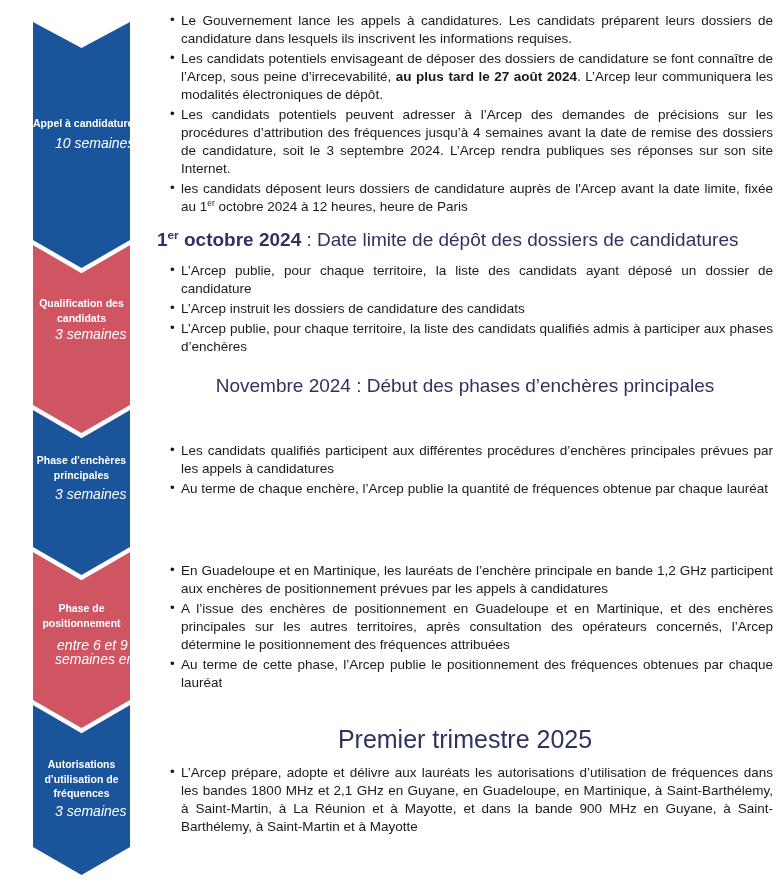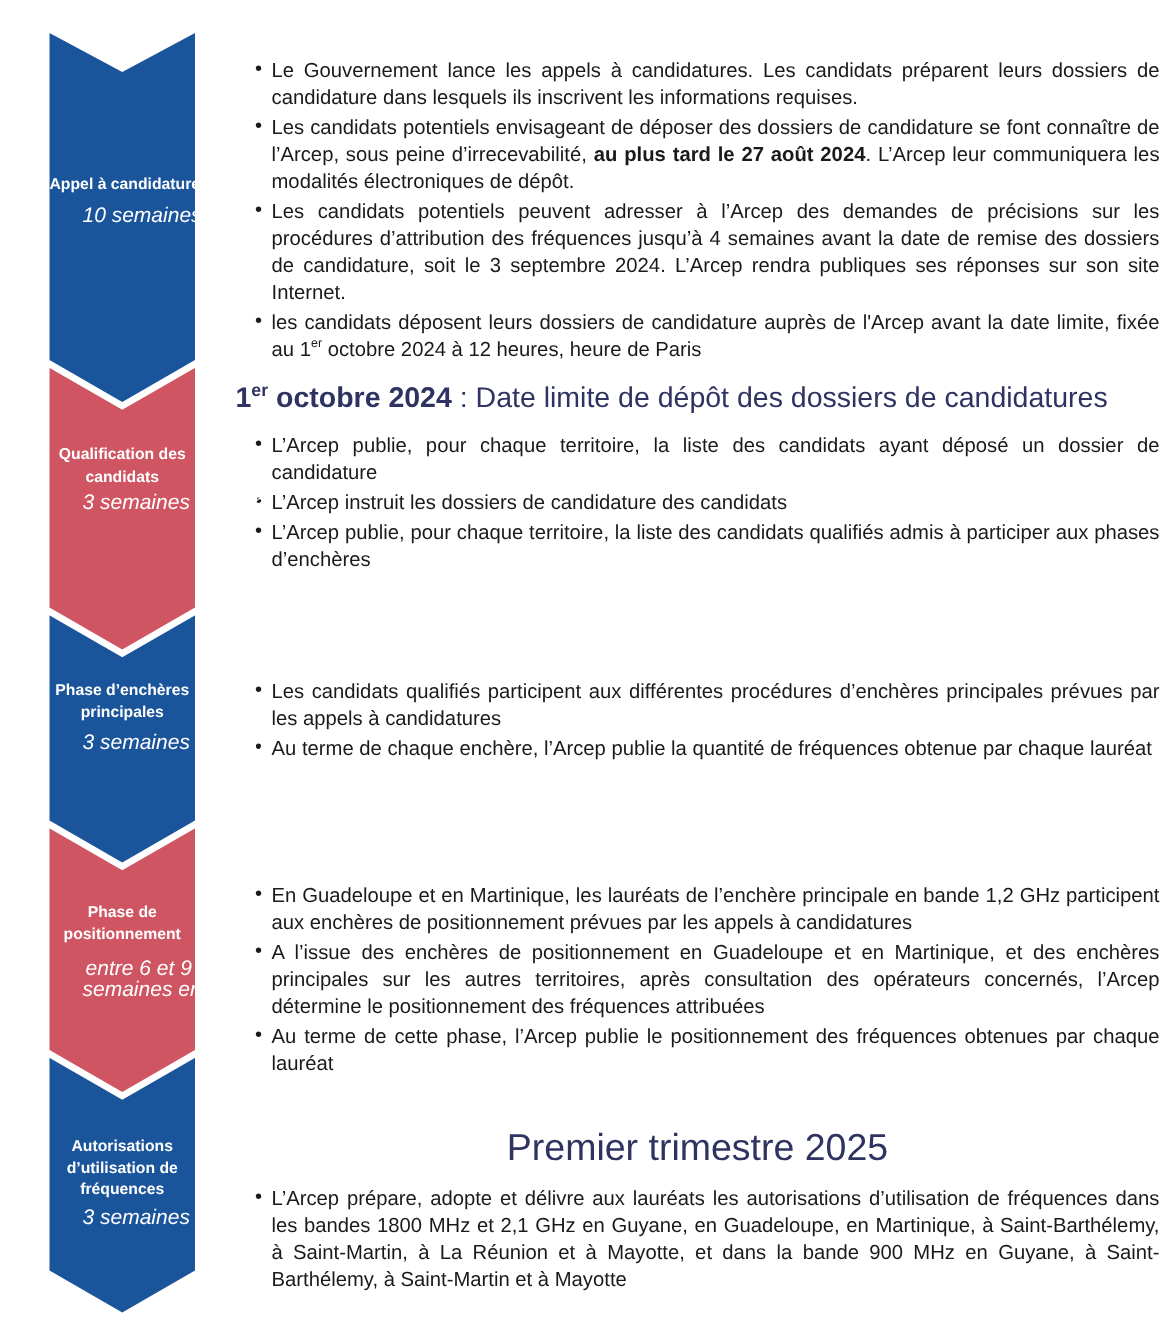--- a/index.html
+++ b/index.html
@@ -22,41 +22,41 @@
   .arrow-blue { fill: var(--blue); }
   .arrow-red  { fill: var(--red); }
   .rail-label {
     position: absolute; left: 33px; width: 97px;
     text-align: center; color: #ffffff; z-index: 5;
   }
   .step-title div { font-weight: bold; font-size: 10.5px; line-height: 14.5px; white-space: nowrap; }
   .step-duration { margin-top: 5px; }
   .step-duration div { font-style: italic; font-size: 14px; line-height: 14px; white-space: nowrap; padding-left: 22px; }
   
-  .content { position: absolute; left: 157px; top: 0; width: 616px; height: 638px; margin-top: 26px; }
+  .content { position: absolute; left: 157px; top: 0; width: 616px; height: 638px; }
   .bullets {
     position: absolute; left: 13px; width: 603px;
     margin: 0; padding: 0; list-style: none;
   }
   .bullets li {
     position: relative; padding-left: 11px; margin-bottom: 2px;
     text-align: justify; font-size: 13.5px; line-height: 18px;
   }
   .bullets li::before { content: "\2022"; position: absolute; left: 0; top: -1px; }
   .b { font-weight: bold; }
   sup { font-size: 62%; line-height: 0; }
   .heading { position: absolute; left: 0; width: 100%; color: var(--heading); font-size: 19px; line-height: 24px; }
   .h-center { text-align: center; }
   #heading-october { top: 228px; }
   #heading-november { top: 374px; }
   #heading-december { top: 513px; }
   #heading-q1-2025 { top: 727px; font-size: 25px; }
   #section-launch   { top: 12px; }
   #section-deposit  { top: 262px; }
-  #section-auction  { top: 426px; }
+  #section-auction  { top: 442px; }
   #section-position { top: 562px; }
   #section-authoriz { top: 764px; }
 </style>
 </head>
 <body>
 
 <div class="rail">
   <svg width="163" height="890" viewBox="0 0 163 890">
     <polygon class="arrow-blue" points="33,700 81.5,726 130,700 130,847 81.5,875 33,847"></polygon>
     <polygon class="arrow-red" points="33,546 81.5,572 130,546 130,700 81.5,728 33,700"></polygon>
@@ -143,20 +143,21 @@
       <span>L’Arcep publie, pour chaque territoire, la liste des candidats ayant déposé un dossier de candidature</span>
     </li>
     <li>
       <span>L’Arcep instruit les dossiers de candidature des candidats</span>
     </li>
     <li>
       <span>L’Arcep publie, pour chaque territoire, la liste des candidats qualifiés admis à participer aux phases d’enchères</span>
     </li>
   </ul>
 
+  <div class="heading h-center" id="heading-november">Novembre 2024 : Début des phases d’enchères principales</div>
 
   <ul class="bullets" id="section-auction">
     <li>
       <span>Les candidats qualifiés participent aux différentes procédures d’enchères principales prévues par les appels à candidatures</span>
     </li>
     <li>
       <span>Au terme de chaque enchère, l’Arcep publie la quantité de fréquences obtenue par chaque lauréat</span>
     </li>
   </ul>
 

